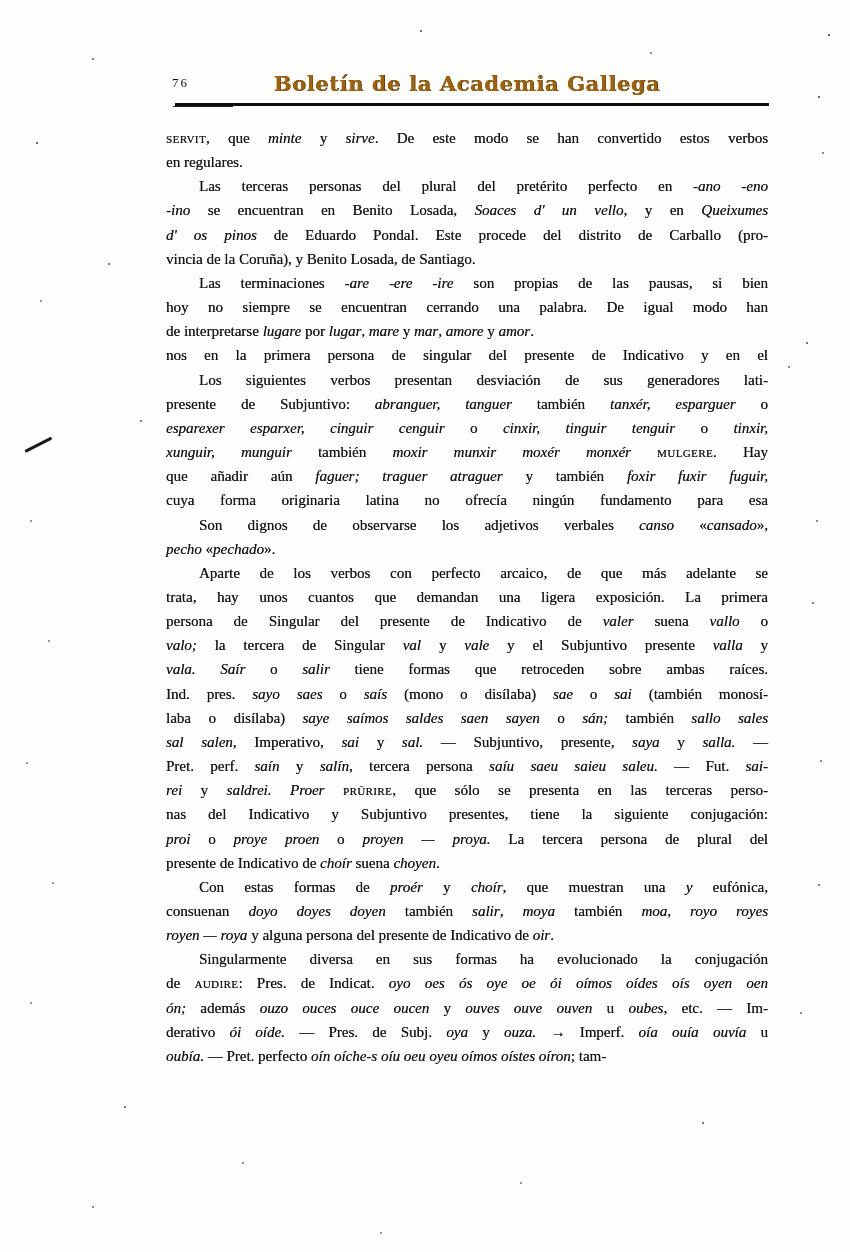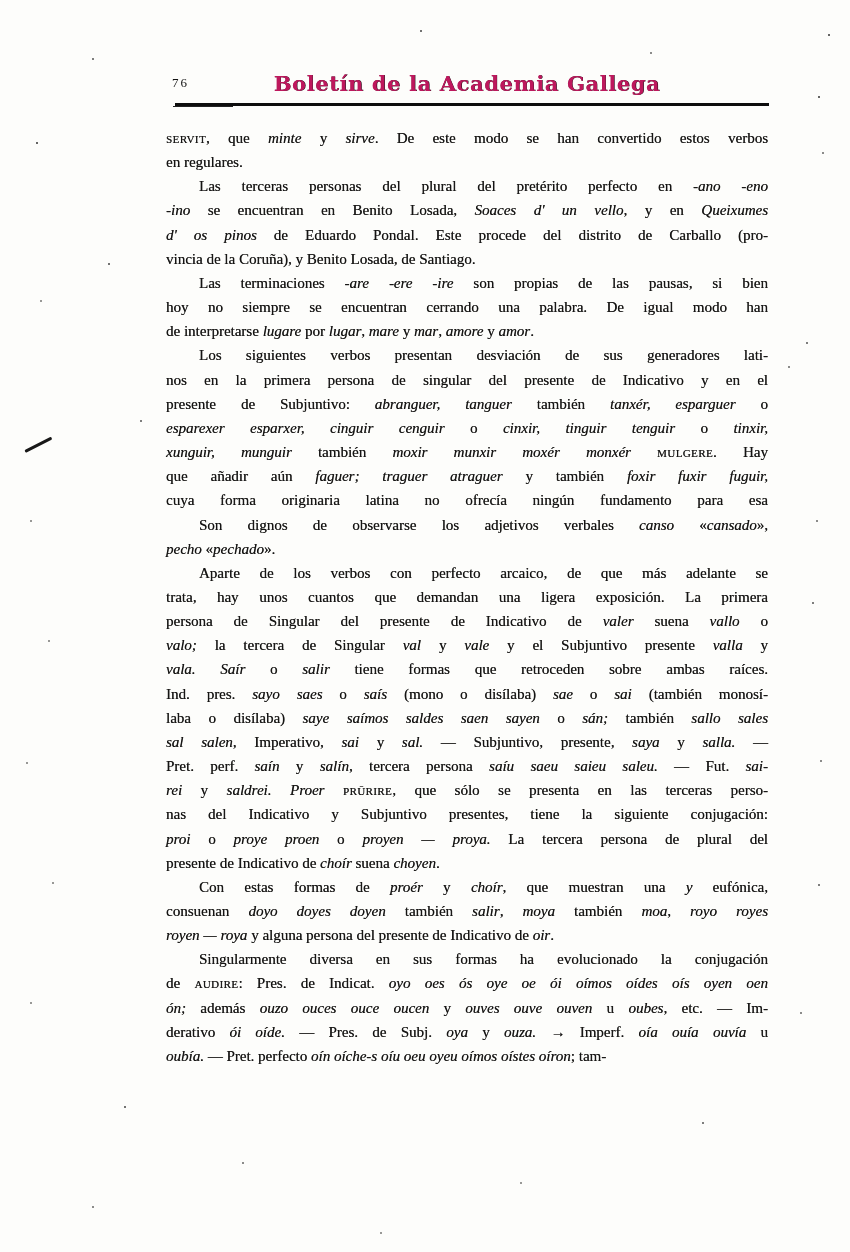--- a/index.html
+++ b/index.html
@@ -8,21 +8,21 @@
     background:#fdfdfb;color:#151413;
     font-family:"Liberation Serif", serif;
   }
   .header-pagenum{
     position:absolute;left:172px;top:75px;
     font-size:13px;letter-spacing:2px;color:#111;
   }
   .header-title{
     position:absolute;left:166px;top:71px;width:602px;
     text-align:center;font-family:"DejaVu Serif", serif;font-weight:bold;
-    font-size:21px;letter-spacing:0.6px;color:#be185d;
+    font-size:21px;letter-spacing:0.6px;color:#a16207;
     text-shadow:0.4px 0 0 #0d0d0d;
   }
   .header-rule{
     position:absolute;left:175px;top:103px;width:594px;height:3px;
     background:#0d0d0d;
   }
   .header-rule::after{
     content:"";position:absolute;left:-2px;top:3px;width:60px;height:1px;background:#222;
   }
   .text-block{
@@ -76,22 +76,22 @@
         <div class="line"><span class="it">-ino</span><span> se encuentran en Benito Losada, </span><span class="it">Soaces d' un vello</span><span>, y en </span><span class="it">Queixumes</span></div>
         <div class="line"><span class="it">d' os pinos</span><span> de Eduardo Pondal. Este procede del distrito de Carballo (pro-</span></div>
         <div class="line last"><span>vincia de la Coruña), y Benito Losada, de Santiago.</span></div>
       </div>
       <div>
         <div class="line indent"><span>Las terminaciones </span><span class="it">-are -ere -ire</span><span> son propias de las pausas, si bien</span></div>
         <div class="line"><span>hoy no siempre se encuentran cerrando una palabra. De igual modo han</span></div>
         <div class="line last"><span>de interpretarse </span><span class="it">lugare</span><span> por </span><span class="it">lugar</span><span>, </span><span class="it">mare</span><span> y </span><span class="it">mar</span><span>, </span><span class="it">amore</span><span> y </span><span class="it">amor</span><span>.</span></div>
       </div>
       <div>
+        <div class="line"><span>nos en la primera persona de singular del presente de Indicativo y en el</span></div>
         <div class="line indent"><span>Los siguientes verbos presentan desviación de sus generadores lati-</span></div>
-        <div class="line"><span>nos en la primera persona de singular del presente de Indicativo y en el</span></div>
         <div class="line"><span>presente de Subjuntivo: </span><span class="it">abranguer, tanguer</span><span> también </span><span class="it">tanxér, esparguer</span><span> o</span></div>
         <div class="line"><span class="it">esparexer esparxer, cinguir cenguir</span><span> o </span><span class="it">cinxir, tinguir tenguir</span><span> o </span><span class="it">tinxir,</span></div>
         <div class="line"><span class="it">xunguir, munguir</span><span> también </span><span class="it">moxir munxir moxér monxér</span><span> </span><span class="sc">mulgere</span><span>. Hay</span></div>
         <div class="line"><span>que añadir aún </span><span class="it">faguer; traguer atraguer</span><span> y también </span><span class="it">foxir fuxir fuguir,</span></div>
         <div class="line"><span>cuya forma originaria latina no ofrecía ningún fundamento para esa</span></div>
       </div>
       <div>
         <div class="line indent"><span>Son dignos de observarse los adjetivos verbales </span><span class="it">canso</span><span> «</span><span class="it">cansado</span><span>»,</span></div>
         <div class="line last"><span class="it">pecho</span><span> «</span><span class="it">pechado</span><span>».</span></div>
       </div>

